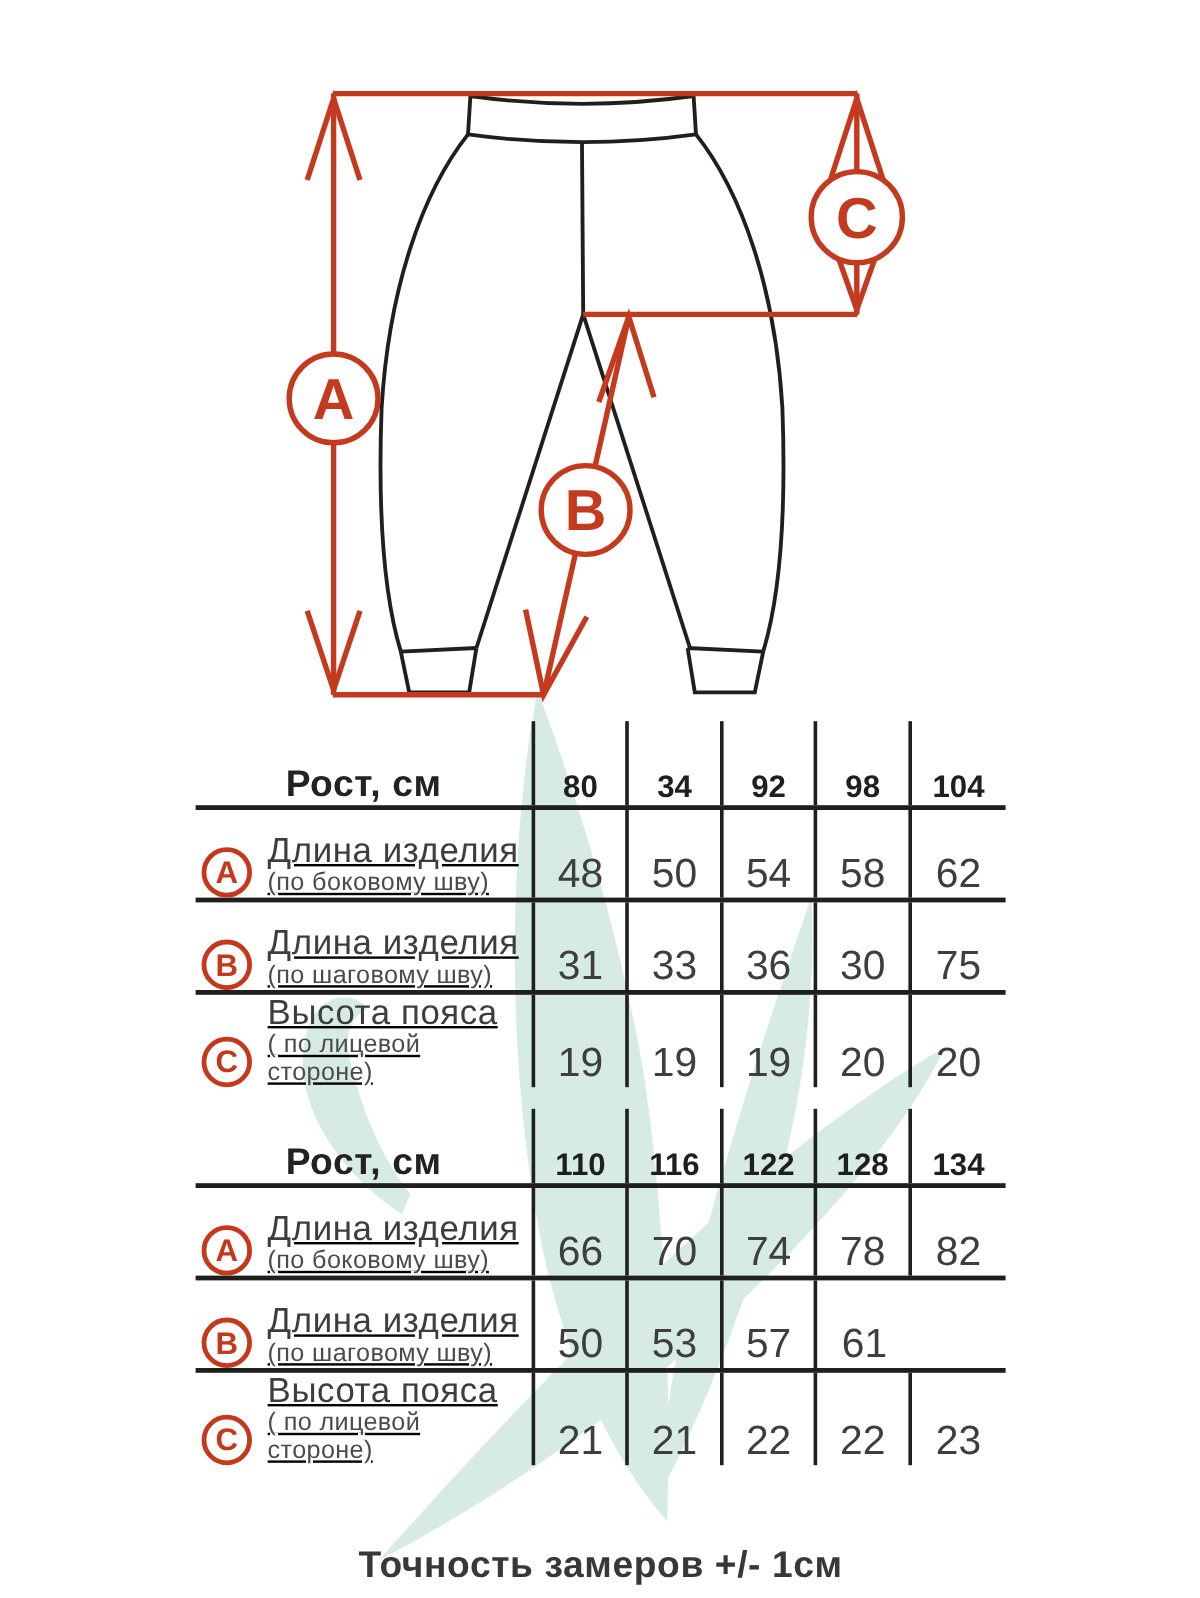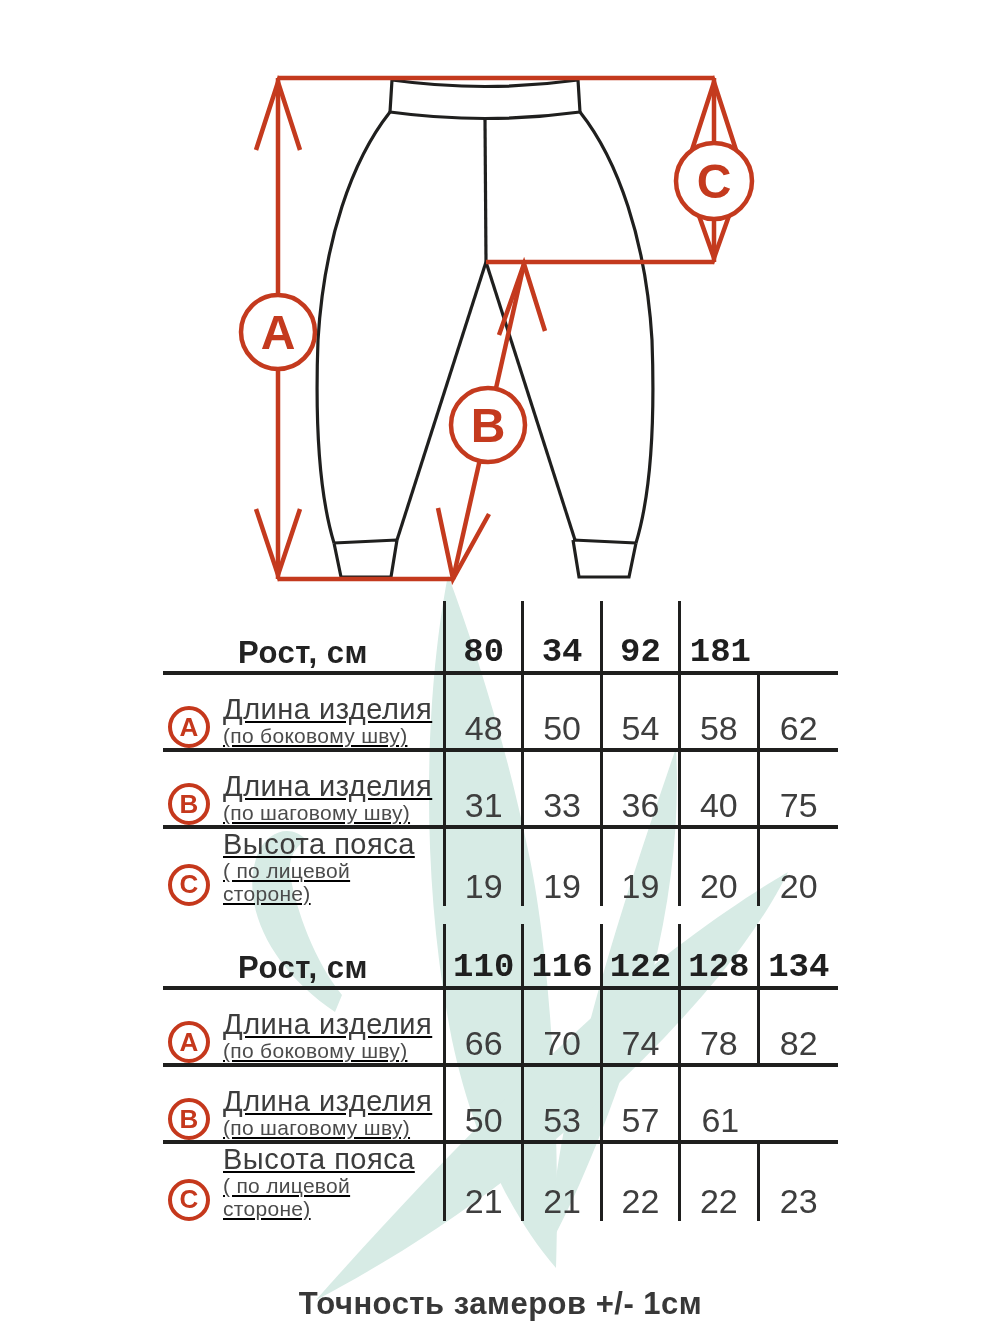--- a/index.html
+++ b/index.html
@@ -13,21 +13,21 @@
   .size-table.t2{top:924px;}
   .trow{display:grid;grid-template-columns:283px repeat(5,78.4px);height:77px;
         border-bottom:4px solid #1f1f1e;box-sizing:border-box;}
   .trow.thead{height:74px;}
   .t2 .trow.thead{height:66px;}
   .trow.last{height:66px;border-bottom:none;}
   .cell{border-right:3px solid #1f1f1e;display:flex;align-items:flex-end;justify-content:center;
         box-sizing:border-box;min-width:0;}
   .cell:last-child{border-right:none;}
   .head-label{font-weight:bold;font-size:31px;color:#222;letter-spacing:0.5px;}
-  .size-cell{font-weight:bold;font-size:34px;color:#1f1f1f;font-family:Liberation Mono, monospace;}
+  .size-cell{font-weight:bold;font-size:26px;color:#1f1f1f;}
   .value-cell{font-size:34px;font-weight:400;color:#3e3e3e;}
   .label-cell{justify-content:flex-start;padding-left:5px;gap:13px;}
   .badge{flex:0 0 auto;width:42px;height:42px;border:4px solid #c5381c;border-radius:50%;
          background:#fff;display:flex;align-items:center;justify-content:center;
          font-weight:bold;font-size:26px;color:#c5381c;box-sizing:border-box;}
   .label-text{display:flex;flex-direction:column;line-height:1.08;text-decoration:underline;}
   .row-title{font-size:29px;color:#3d3d3d;letter-spacing:0.5px;}
   .row-subtitle{font-size:21px;color:#4b4b4b;letter-spacing:0.3px;}
   .footer-note{position:absolute;left:163px;top:1286px;width:675px;z-index:1;text-align:center;
                font-weight:bold;font-size:31px;color:#383838;letter-spacing:0.5px;}
@@ -91,21 +91,22 @@
   </svg>
 
   <section class="size-table t1">
     <div class="trow thead">
       <div class="cell label-cell" style="justify-content:center;padding-left:0;">
         <span class="head-label">Рост, см</span>
       </div>
       <div class="cell size-cell">80</div>
       <div class="cell size-cell">34</div>
       <div class="cell size-cell">92</div>
-      <div class="cell size-cell">181</div>
+      <div class="cell size-cell">98</div>
+      <div class="cell size-cell">104</div>
     </div>
     <div class="trow">
       <div class="cell label-cell">
         <span class="badge">
             <span>A</span>
           </span>
         <span class="label-text">
           <span class="row-title">Длина изделия</span>
           <span class="row-subtitle">(по боковому шву)</span>
         </span>
@@ -122,21 +123,21 @@
             <span>B</span>
           </span>
         <span class="label-text">
           <span class="row-title">Длина изделия</span>
           <span class="row-subtitle">(по шаговому шву)</span>
         </span>
       </div>
       <div class="cell value-cell">31</div>
       <div class="cell value-cell">33</div>
       <div class="cell value-cell">36</div>
-      <div class="cell value-cell">40</div>
+      <div class="cell value-cell">30</div>
       <div class="cell value-cell">75</div>
     </div>
     <div class="trow last">
       <div class="cell label-cell">
         <span class="badge">
             <span>C</span>
           </span>
         <span class="label-text">
           <span class="row-title">Высота пояса</span>
           <span class="row-subtitle">( по лицевой стороне)</span>

